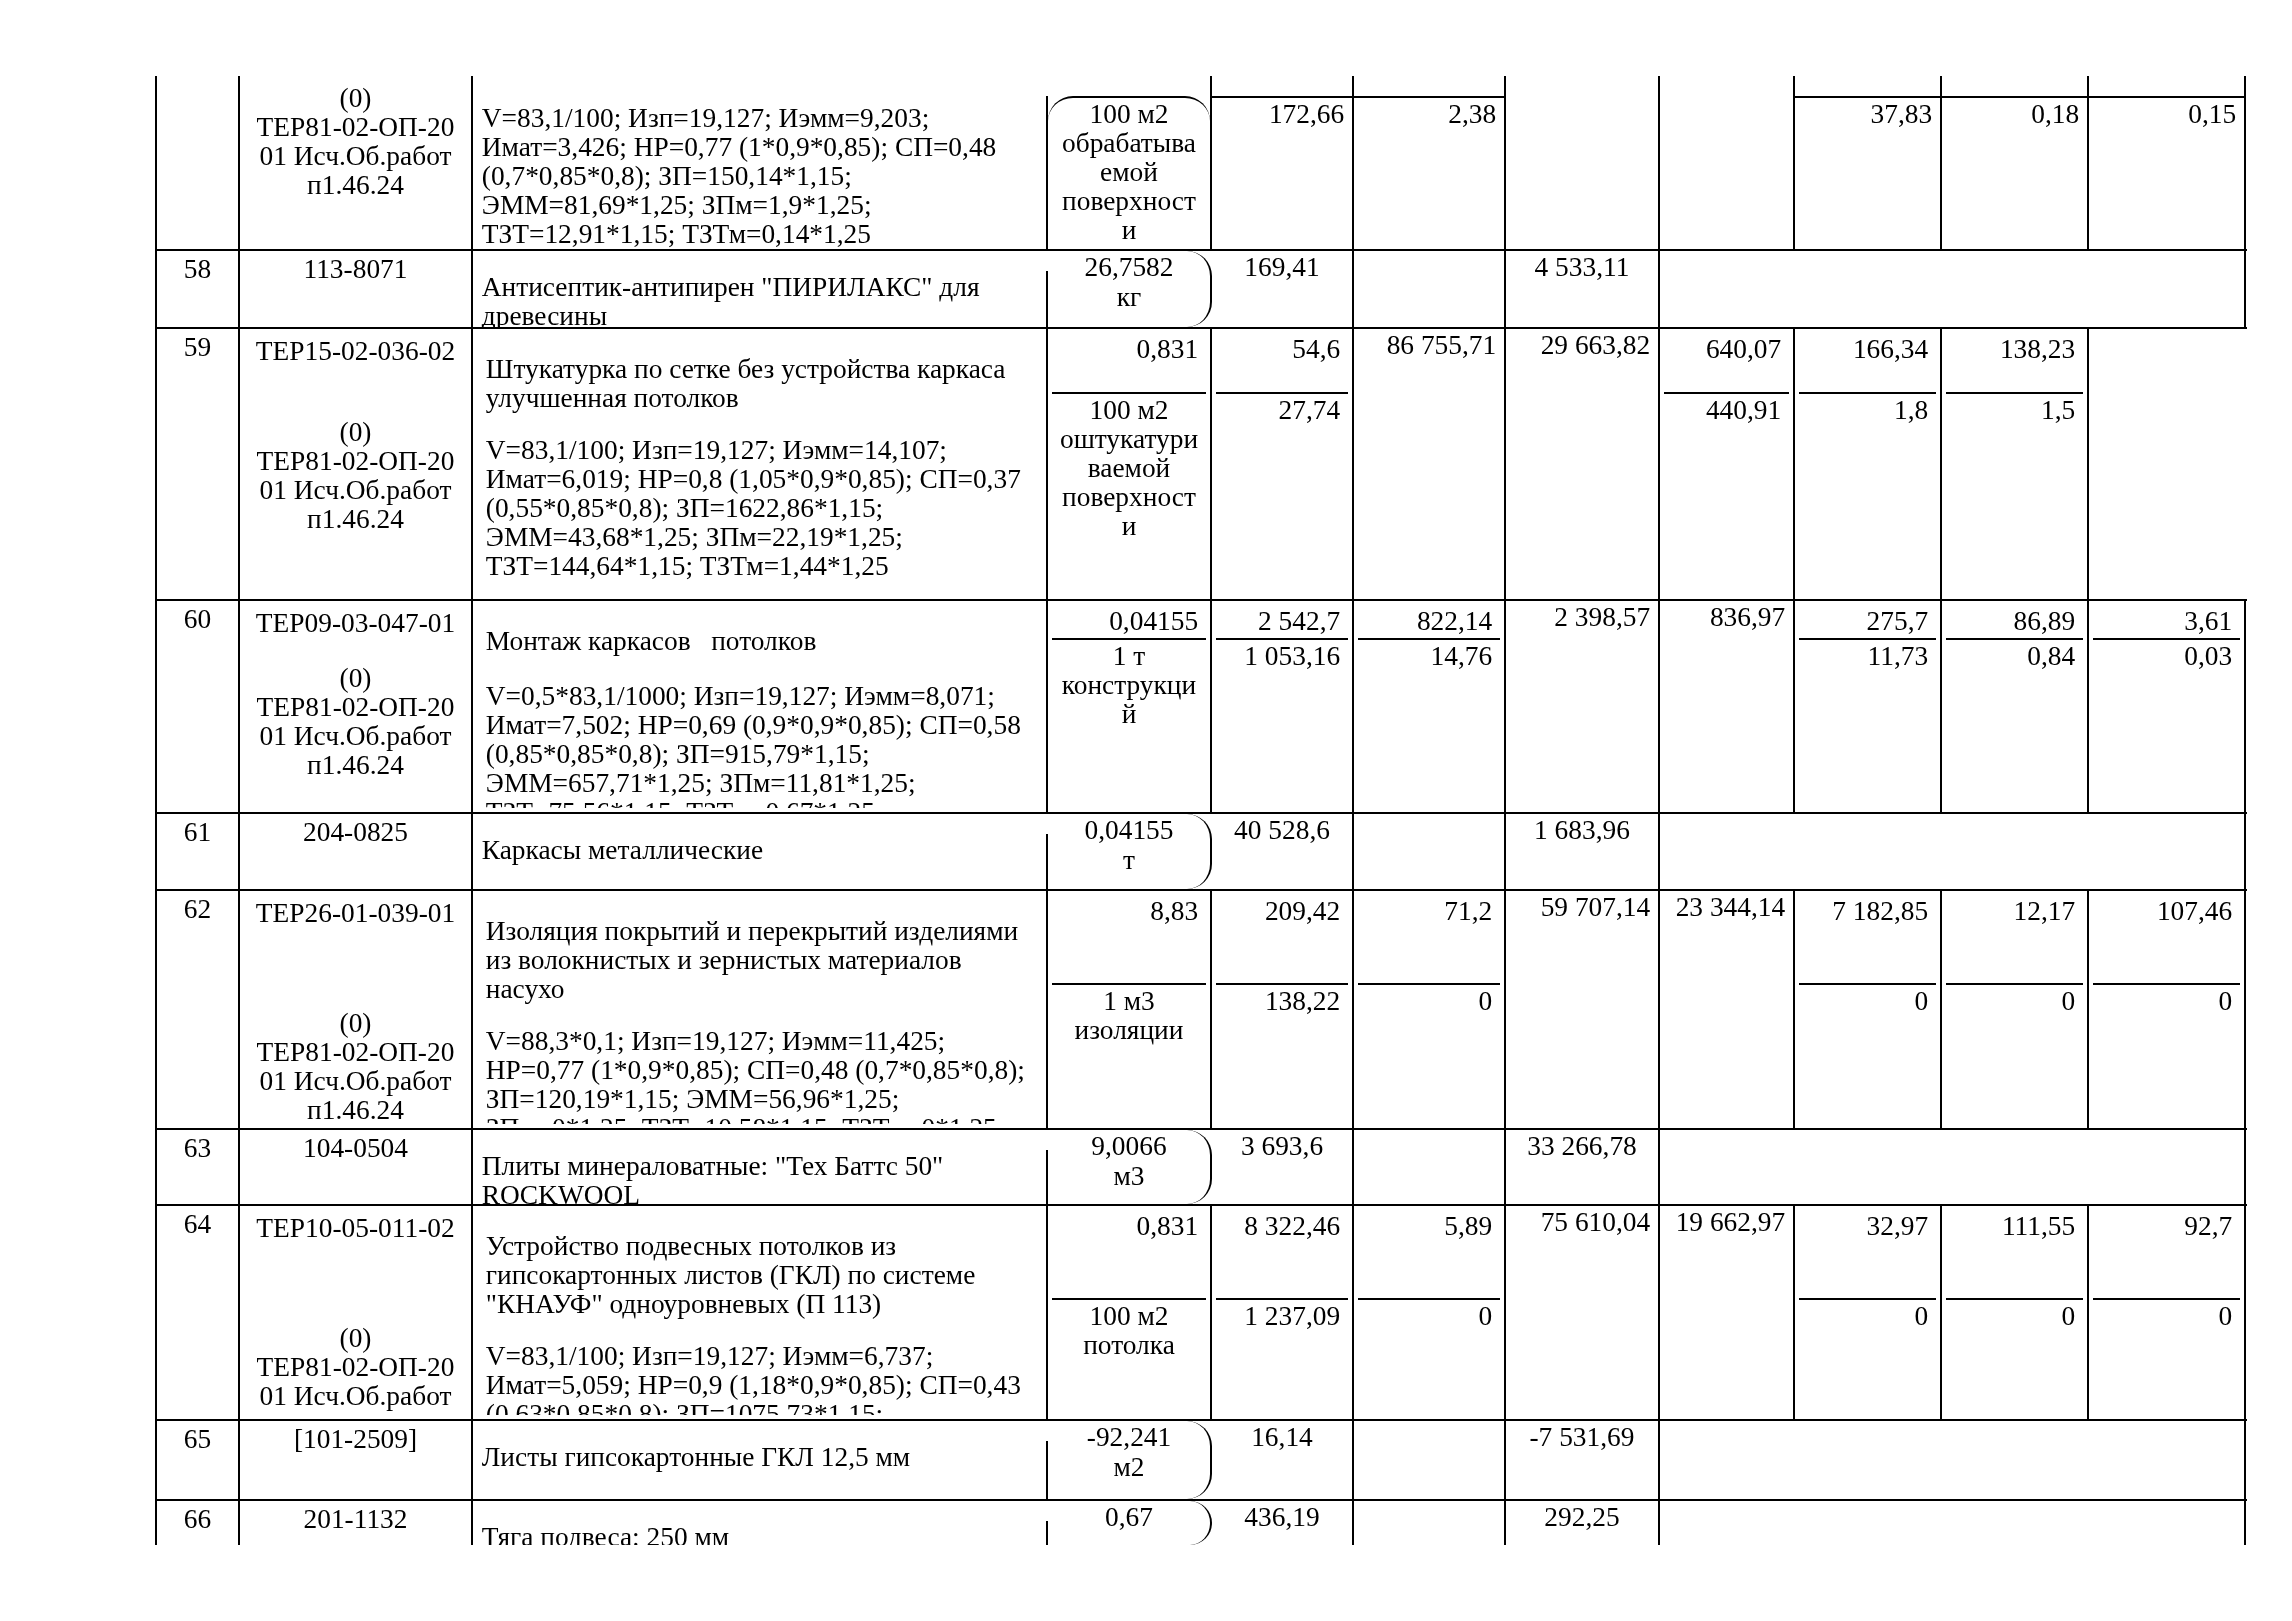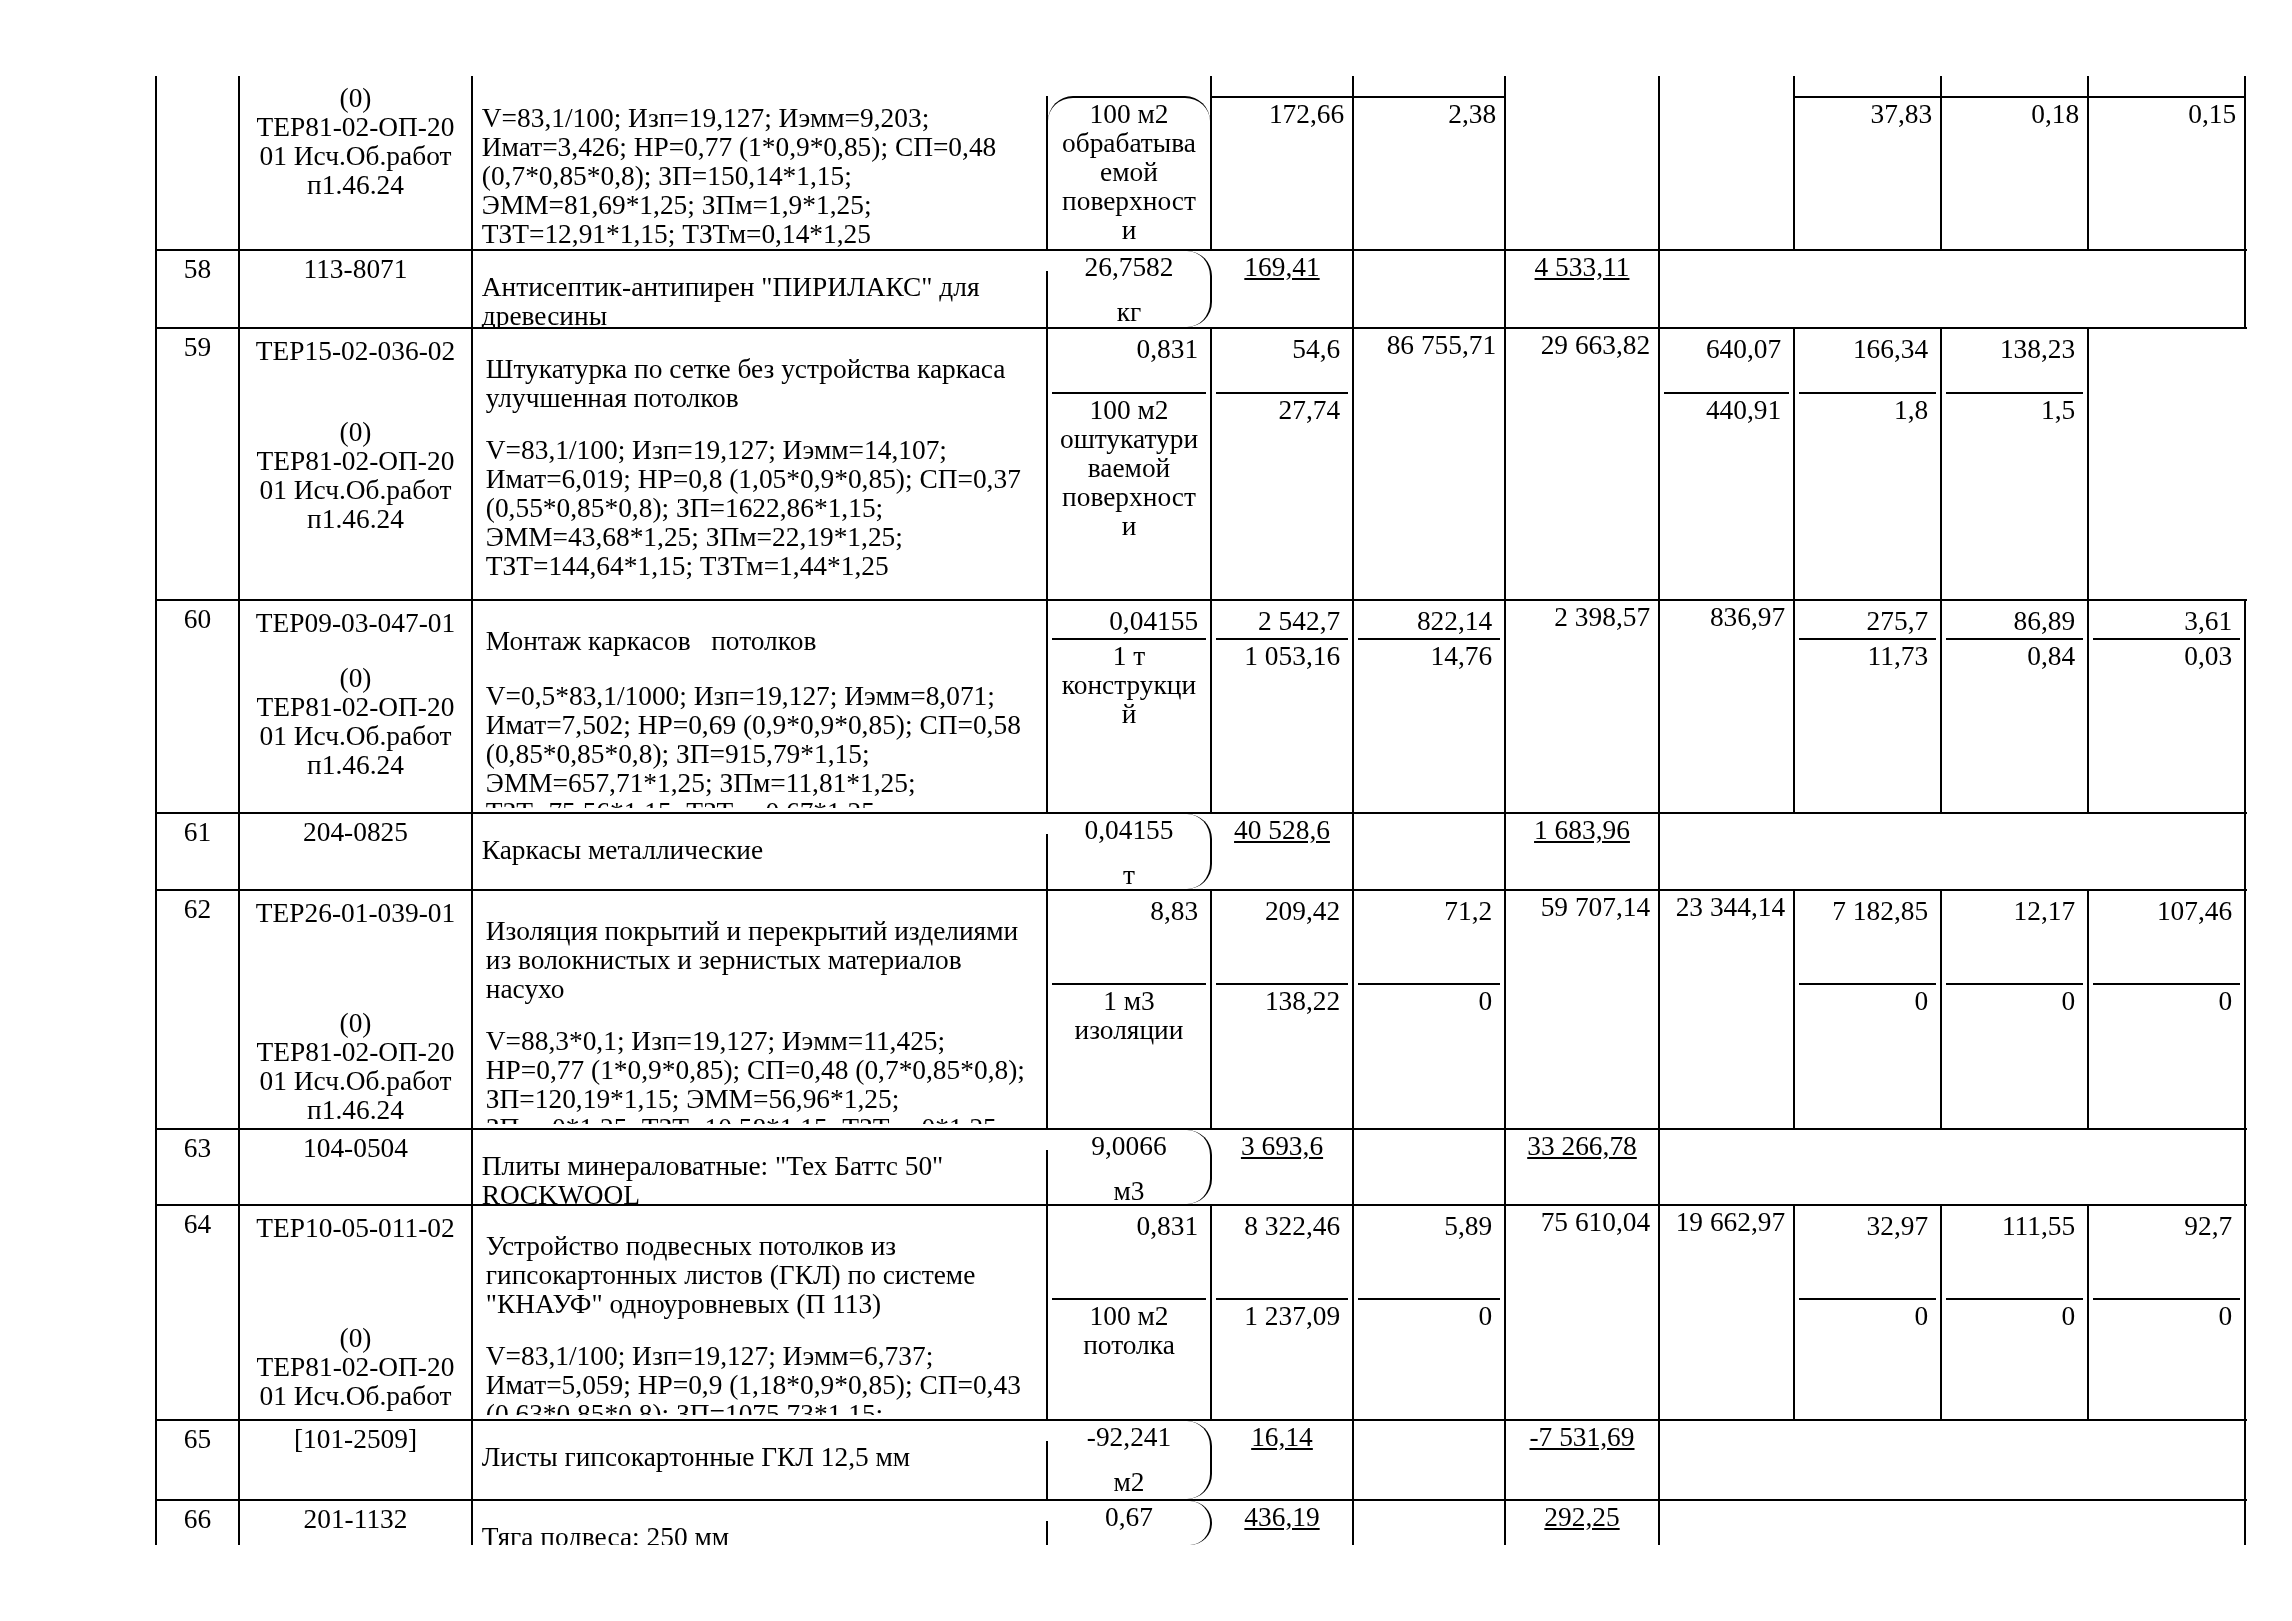--- a/index.html
+++ b/index.html
@@ -9,23 +9,23 @@
   .blk{display:grid;grid-template-columns:83px 233px 575px 164px 142px 152px 154px 135px 147px 147px 157px;
        border-top:2.9px solid #000;box-sizing:border-box;overflow:hidden;}
   .blk.part{border-top:none;}
   .c{border-right:2.9px solid #000;box-sizing:border-box;overflow:hidden;}
   .merge4{grid-column:span 4;}
   .rownum{text-align:center;padding-top:3.9px;}
   .codec{text-align:center;padding:3.9px 9.8px 0 9.8px;overflow-wrap:anywhere;}
   .desc{padding:2px 7.8px 0 8.8px;text-align:left;margin-top:20px;}
   .pre{white-space:pre-wrap;}
   .num{text-align:right;padding:2px 7.8px 0 2px;}
-  .ctr{text-align:center;padding-top:2px;text-decoration:underline;}
+  .ctr{text-align:center;padding-top:2px;}
   .unit{text-align:center;padding:2px 3.9px 0 3.9px;border-radius:25px;}
-  .qtyu{margin-top:16px;}
+  .qtyu{margin-top:1px;}
   
   .split{display:flex;flex-direction:column;padding:4px;}
   .sm{height:var(--mh);box-sizing:border-box;border-bottom:2.9px solid #000;flex:none;}
   .sm.nb{border-bottom:none;}
   .ss{flex:1 1 auto;overflow:hidden;}
   .ss.codec{padding-top:23.5px;}
   
   .cut{margin-top:19.6px;border-top:2.9px solid #000;height:calc(100% - 19.6px);box-sizing:border-box;}
   .padt8{padding-top:7.8px;}
 </style>

